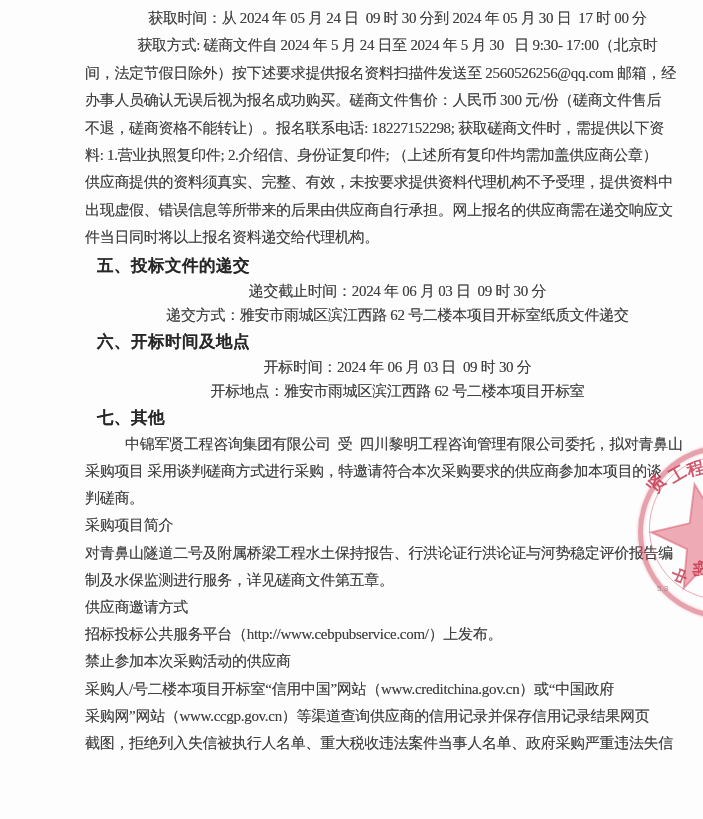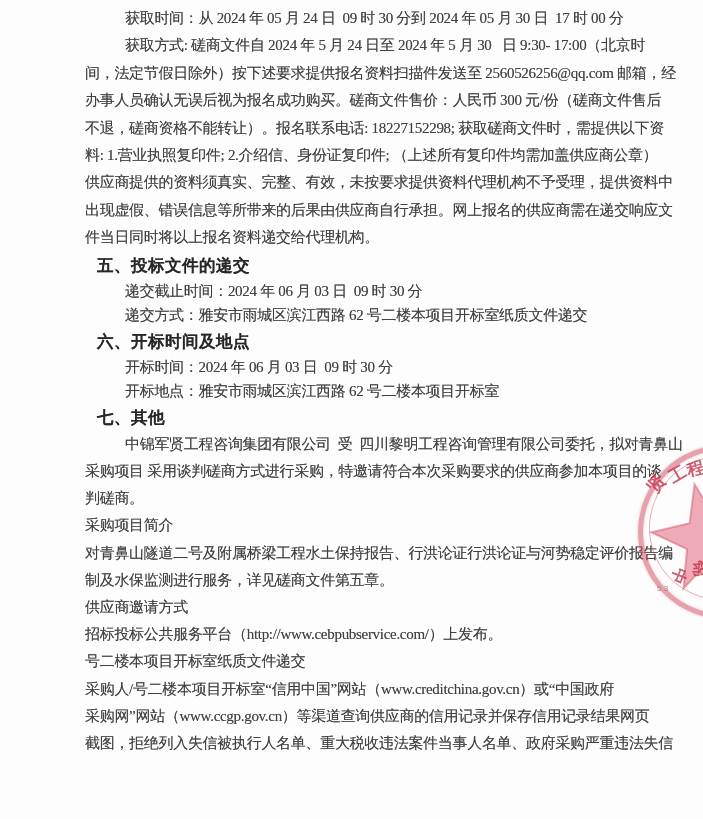--- a/index.html
+++ b/index.html
@@ -15,21 +15,21 @@
     position:absolute; left:85px; top:5px; width:585px;
   }
   .line {
     font-size:15px;
     letter-spacing:-0.3px;
     line-height:27.4px; height:27.4px;
     white-space:pre;
     text-shadow:0 0 0.6px rgba(90,90,90,0.65);
     color:#414141;
   }
-  .indent { padding-left:40px; }
+  .indent { padding-left:40px;text-align:center; }
   .heading {
     font-size:16.5px; font-weight:bold;
     color:#272727;
     line-height:27px; height:27px;
     letter-spacing:0.5px;
     padding-left:12px;
     white-space:pre;
     text-shadow:0 0 0.5px rgba(60,60,60,0.7);
   }
   .sec56 .line { line-height:24.6px; height:24.6px; }
@@ -98,21 +98,21 @@
     <div class="sec7">
       <div class="heading">七、其他</div>
       <div class="line indent">中锦军贤工程咨询集团有限公司  受  四川黎明工程咨询管理有限公司委托，拟对青鼻山</div>
       <div class="line">采购项目 采用谈判磋商方式进行采购，特邀请符合本次采购要求的供应商参加本项目的谈</div>
       <div class="line">判磋商。</div>
       <div class="line">采购项目简介</div>
       <div class="line">对青鼻山隧道二号及附属桥梁工程水土保持报告、行洪论证行洪论证与河势稳定评价报告编</div>
       <div class="line">制及水保监测进行服务，详见磋商文件第五章。</div>
       <div class="line">供应商邀请方式</div>
       <div class="line">招标投标公共服务平台（http://www.cebpubservice.com/）上发布。</div>
-      <div class="line">号二楼本项目开标室纸质文件递交</div>
+      <div class="line">禁止参加本次采购活动的供应商</div>
       <div class="line">采购人/号二楼本项目开标室“信用中国”网站（www.creditchina.gov.cn）或“中国政府</div>
       <div class="line">采购网”网站（www.ccgp.gov.cn）等渠道查询供应商的信用记录并保存信用记录结果网页</div>
       <div class="line">截图，拒绝列入失信被执行人名单、重大税收违法案件当事人名单、政府采购严重违法失信</div>
     </div>
 
   </div>
 
   <div class="stamp">
     <div class="stamp-ring-outer"></div>
     <div class="stamp-ring-inner"></div>

